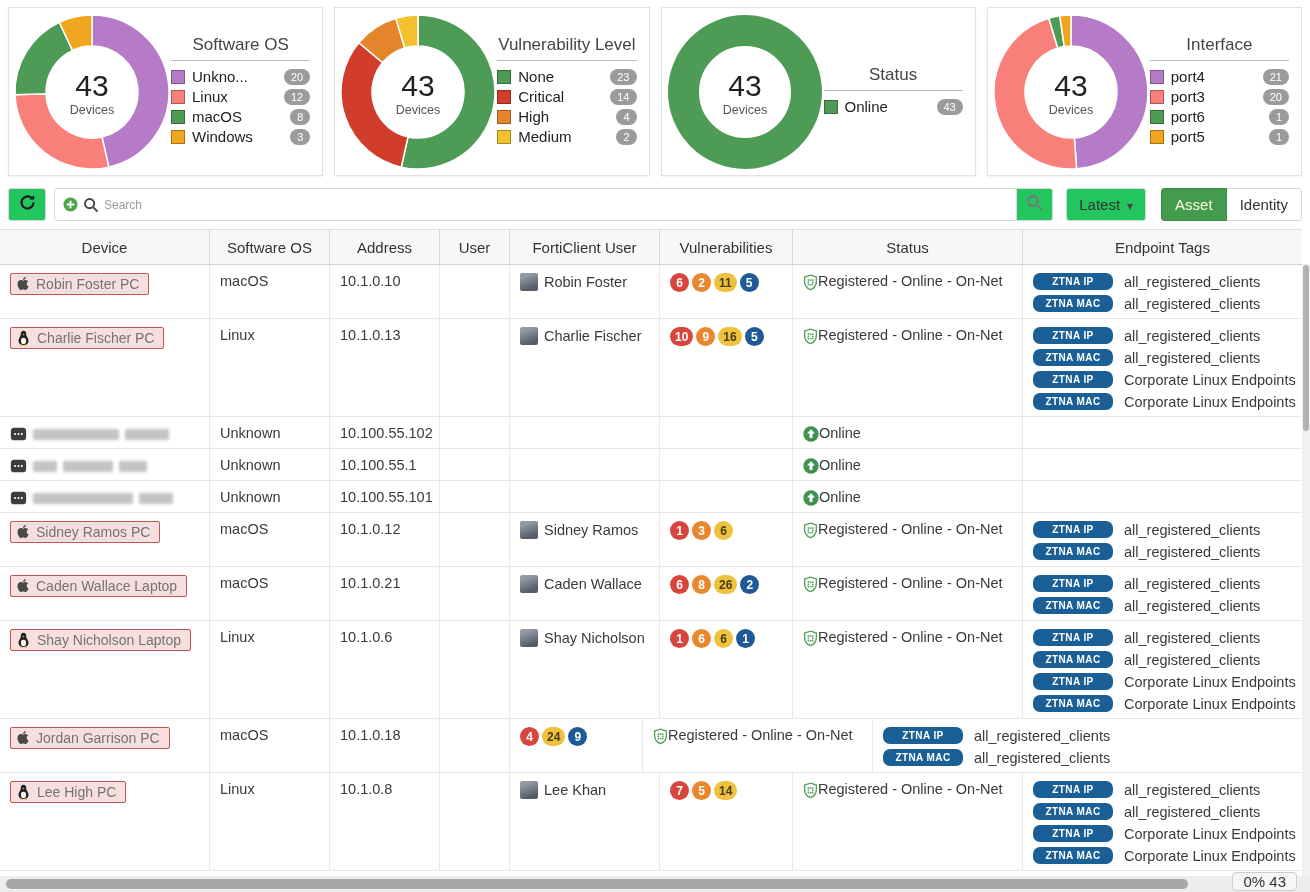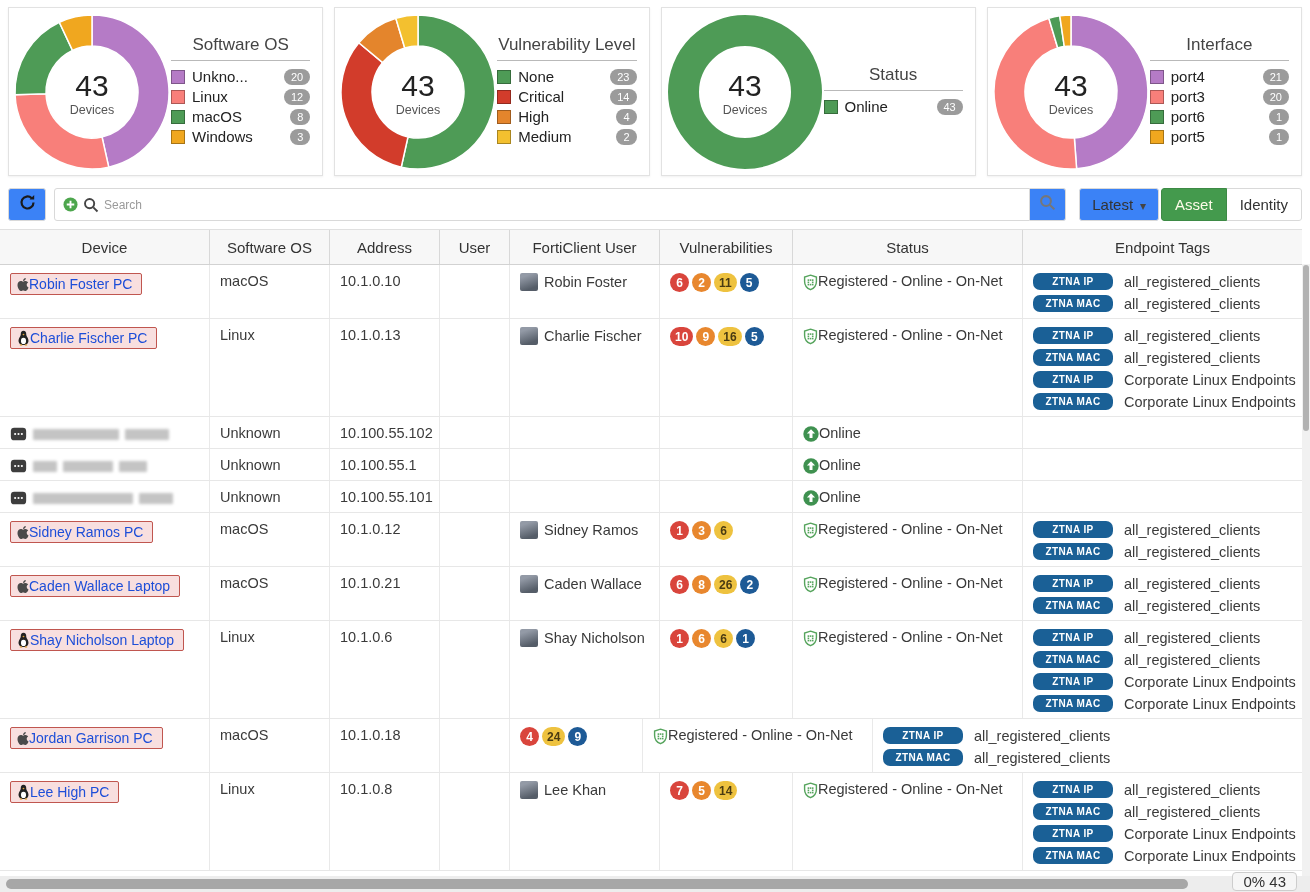--- a/index.html
+++ b/index.html
@@ -13,46 +13,46 @@
   .donut { flex:0 0 auto; margin:4px 0 4px 4px; }
   .legend { flex:1; padding:6px 12px 6px 0; min-width:0; }
   .legend-title { font-size:17px; color:#444; text-align:center; line-height:1.2; padding-bottom:5px; border-bottom:1px solid #b9b9b9; margin-bottom:7px; }
   .legend-item { display:flex; align-items:center; margin:3px 0; font-size:15px; color:#222; cursor:pointer; }
   .swatch { width:14px; height:14px; border:1px solid rgba(0,0,0,.3); margin-right:7px; flex:0 0 auto; }
   .legend-label { flex:1; white-space:nowrap; overflow:hidden; }
   .count-pill { background:#9b9b9b; color:#fff; font-size:11px; line-height:16px; border-radius:9px; padding:0 7px; margin-left:4px; }
 
   
   .toolbar { display:flex; align-items:center; margin:12px 8px 0 8px; height:33px; }
-  .tbtn { height:33px; border:1px solid #d9d9d9; background:#3b82f6; border-radius:3px; display:flex; align-items:center; justify-content:center; cursor:pointer; }
+  .tbtn { height:33px; border:1px solid #d9d9d9; background:#22c55e; border-radius:3px; display:flex; align-items:center; justify-content:center; cursor:pointer; }
   .refresh-btn { width:38px; margin-right:8px; }
   .search-box { flex:1; height:33px; border:1px solid #d9d9d9; border-radius:3px 0 0 3px; display:flex; align-items:center; padding:0 8px; background:#fff; }
   .search-box .ico { margin-right:5px; display:flex; }
   .search-box input { border:0; outline:0; flex:1; font-size:12px; font-family:"Liberation Sans",sans-serif; color:#333; }
   .search-box input::placeholder { color:#9a9a9a; }
   .search-go { width:36px; border-left:0; border-radius:0 3px 3px 0; }
   .latest-btn { margin-left:13px; padding:0 12px; font-size:15px; color:#333; gap:7px; }
   .caret-down::after { content:"▾"; font-size:12px; color:#444; }
-  .seg-group { display:flex; margin-left:2px; height:33px; border-radius:3px; overflow:hidden; }
+  .seg-group { display:flex; margin-left:15px; height:33px; border-radius:3px; overflow:hidden; }
   .seg { height:33px; display:flex; align-items:center; padding:0 13px; font-size:15px; cursor:pointer; }
   .seg-asset { background:#449a4d; color:#fdfbe8; border:1px solid #3d8a45; border-radius:3px 0 0 3px; }
   .seg-identity { background:#fff; color:#333; border:1px solid #d9d9d9; border-left:0; border-radius:0 3px 3px 0; }
 
   
   .grid { margin-top:8px; }
   .grid-header { display:flex; height:36px; background:#f7f7f7; border-top:1px solid #e0e0e0; border-bottom:1px solid #d2d2d2; width:1302px; }
   .hcell { display:flex; align-items:center; justify-content:center; font-size:15px; color:#333; border-right:1px solid #d8d8d8; height:100%; cursor:pointer; }
   .hcell:last-child { border-right:0; }
   .tbody { position:relative; width:1302px; height:628px; overflow:hidden; }
   .trow { display:flex; border-bottom:1px solid #e7e7e7; overflow:hidden; background:#fff; }
   .cell { border-right:1px solid #e9e9e9; padding:8px 10px; font-size:14.5px; color:#3a3a3a; overflow:hidden; }
   .cell:last-child { border-right:0; }
   .c0{width:210px;} .c1{width:120px;} .c2{width:110px;} .c3{width:70px;} .c4{width:150px;} .c5{width:133px;} .c6{width:230px;} .c7{flex:1;}
 
-  .chip { display:inline-flex; align-items:center; background:#f8dfdf; border:1px solid #c0564f; border-radius:2px; padding:2px 9px 2px 6px; font-size:14px; color:#1d4ed8; cursor:pointer; white-space:nowrap; }
+  .chip { display:inline-flex; gap:7px; background:#f8dfdf; border:1px solid #c0564f; border-radius:2px; padding:2px 9px 2px 6px; font-size:14px; color:#737373; cursor:pointer; white-space:nowrap; }
   .dev-plain { display:inline-flex; align-items:center; gap:6px; padding-top:2px; }
   .masked { display:inline-block; height:11px; background:#c4c4c4; border-radius:1px; filter:blur(1.6px); }
   .os-icon { display:flex; }
 
   .fcuser { display:flex; align-items:center; gap:6px; white-space:nowrap; }
   .avatar { width:18px; height:18px; border-radius:2px; background:linear-gradient(160deg,#939aa6 20%,#555d68 80%); flex:0 0 auto; }
 
   .vulns { display:flex; gap:3px; }
   .vuln-badge { min-width:19px; height:19px; border-radius:10px; padding:0 5px; display:flex; align-items:center; justify-content:center; font-size:12px; font-weight:bold; color:#fff; cursor:pointer; }
   .sev-critical{ background:#d9453c; } .sev-high{ background:#e8872e; }

